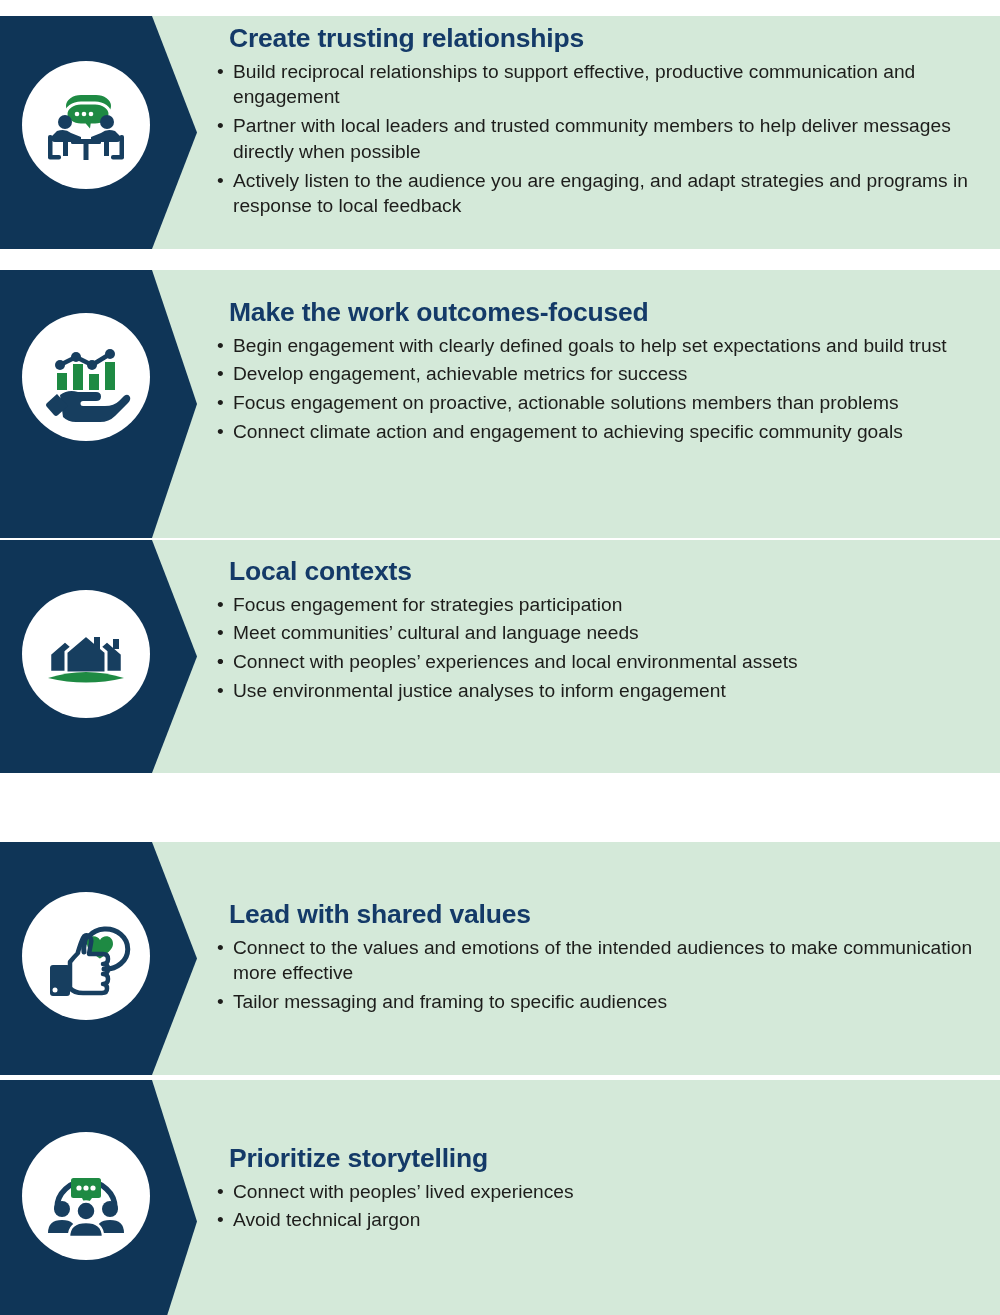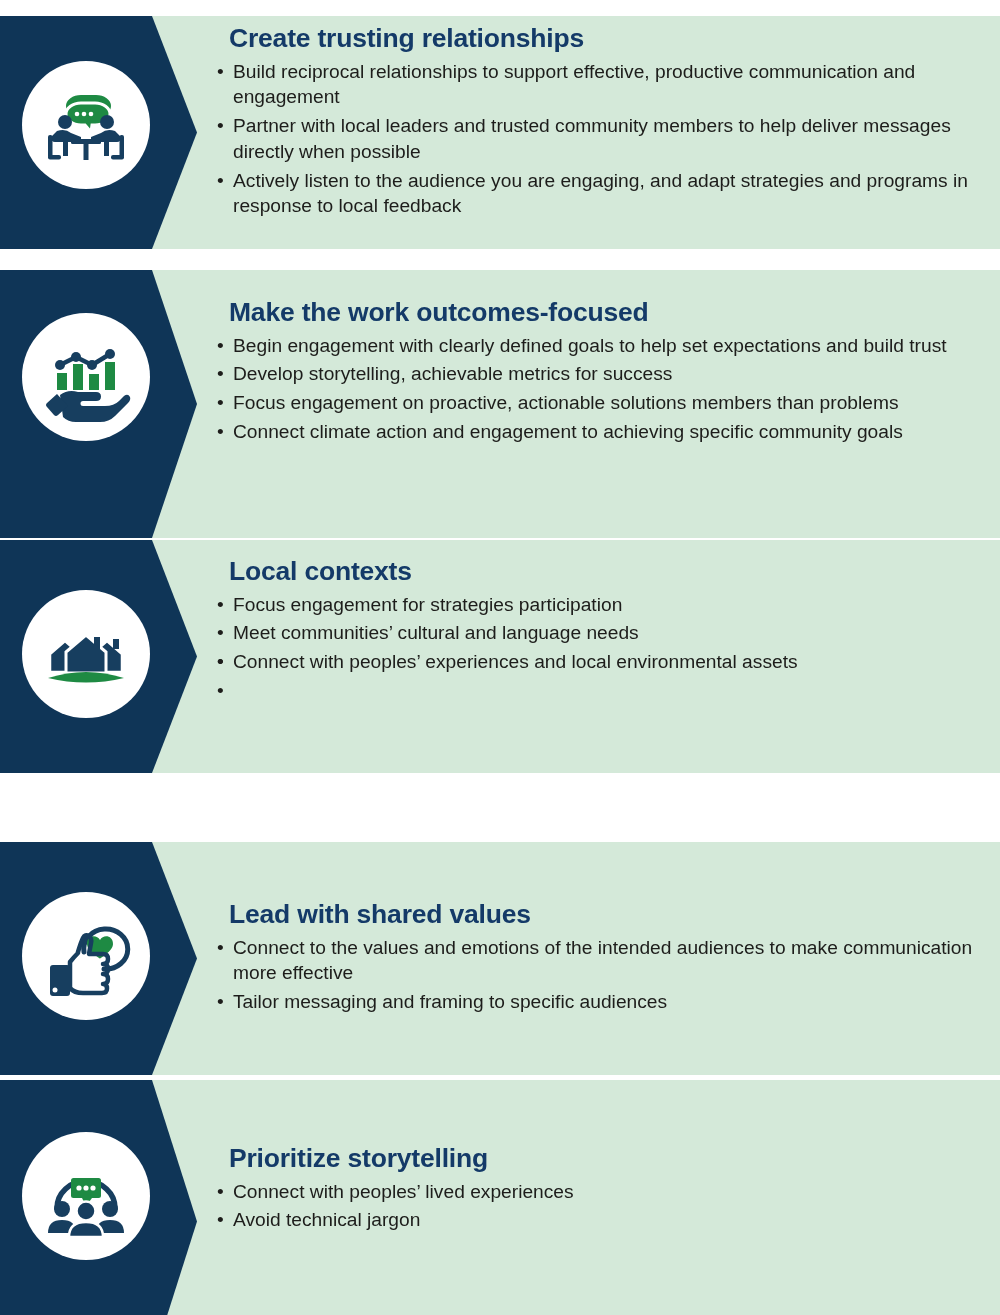--- a/index.html
+++ b/index.html
@@ -163,21 +163,21 @@
 
           <path d="M22 66 q8 -6 18 -3 h18 q5 0 5 4.5 t-5 4.5 h-13 q-2.5 0 -2.5 2.5 t2.5 2.5 h22 q9 0 14 -5 l5 -5 q4 -3 6 1 q1 3 -2 6 l-13 13 q-6 6 -15 6 h-24 q-8 0 -13 -5 z" fill="#173e5f"></path>
           <path d="M9 74 l10 -9 l11 12 l-10 9 q-2 2 -4 0 l-7 -8 q-2 -2 0 -4 z" fill="#173e5f"></path>
         </svg>
       </span>
     </div>
     <div class="panel-body">
       <h2 class="panel-title">Make the work outcomes-focused</h2>
       <ul class="bullets">
         <li><span class="dot">•</span><span>Begin engagement with clearly defined goals to help set expectations and build trust</span></li>
-        <li><span class="dot">•</span><span>Develop storytelling, achievable metrics for success</span></li>
+        <li><span class="dot">•</span><span>Develop engagement, achievable metrics for success</span></li>
         <li><span class="dot">•</span><span>Focus engagement on proactive, actionable solutions members than problems</span></li>
         <li><span class="dot">•</span><span>Connect climate action and engagement to achieving specific community goals</span></li>
       </ul>
     </div>
   </section>
 
   <section class="panel" id="panel-3">
     <div class="panel-arrow"></div>
     <div class="icon-badge">
       <span>
@@ -195,21 +195,21 @@
         </svg>
       </span>
     </div>
     <div class="panel-body">
       <h2 class="panel-title">Local contexts</h2>
       <ul class="bullets">
         <li><span class="dot">•</span><span>Focus engagement for strategies participation</span></li>
         <li><span class="dot">•</span><span>Meet communities’ cultural and language needs</span></li>
         <li><span class="dot">•</span></li>
         <li><span class="dot">•</span><span>Connect with peoples’ experiences and local environmental assets</span></li>
-        <li><span class="dot">•</span></li>
+        <li><span class="dot">•</span><span>Use environmental justice analyses to inform engagement</span></li>
       </ul>
     </div>
   </section>
 
   <section class="panel" id="panel-4">
     <div class="panel-arrow"></div>
     <div class="icon-badge">
       <span>
         <svg width="96" height="96" viewBox="0 0 96 96">
 

